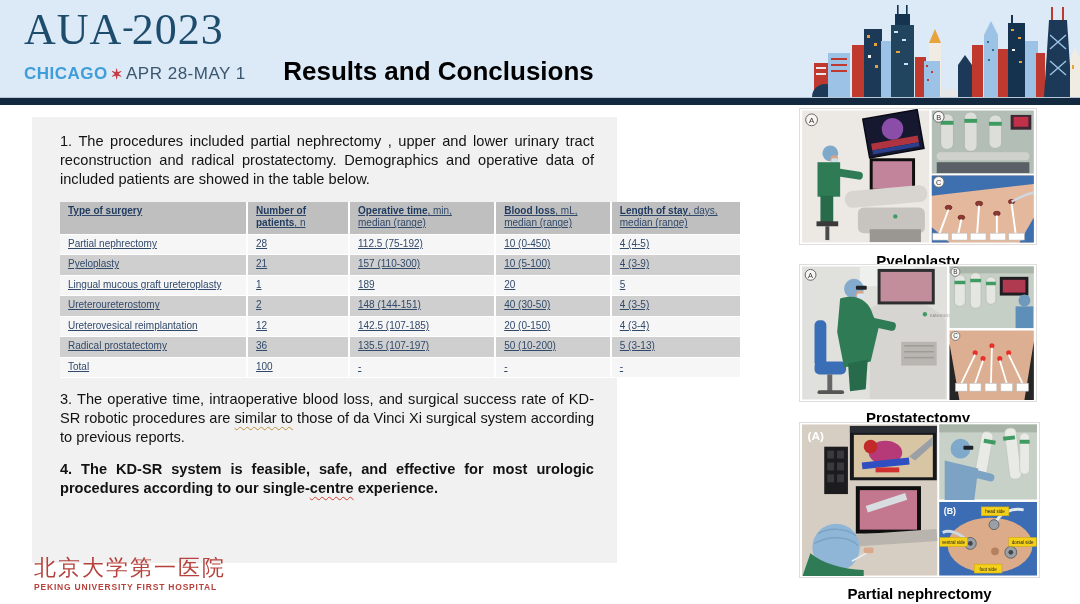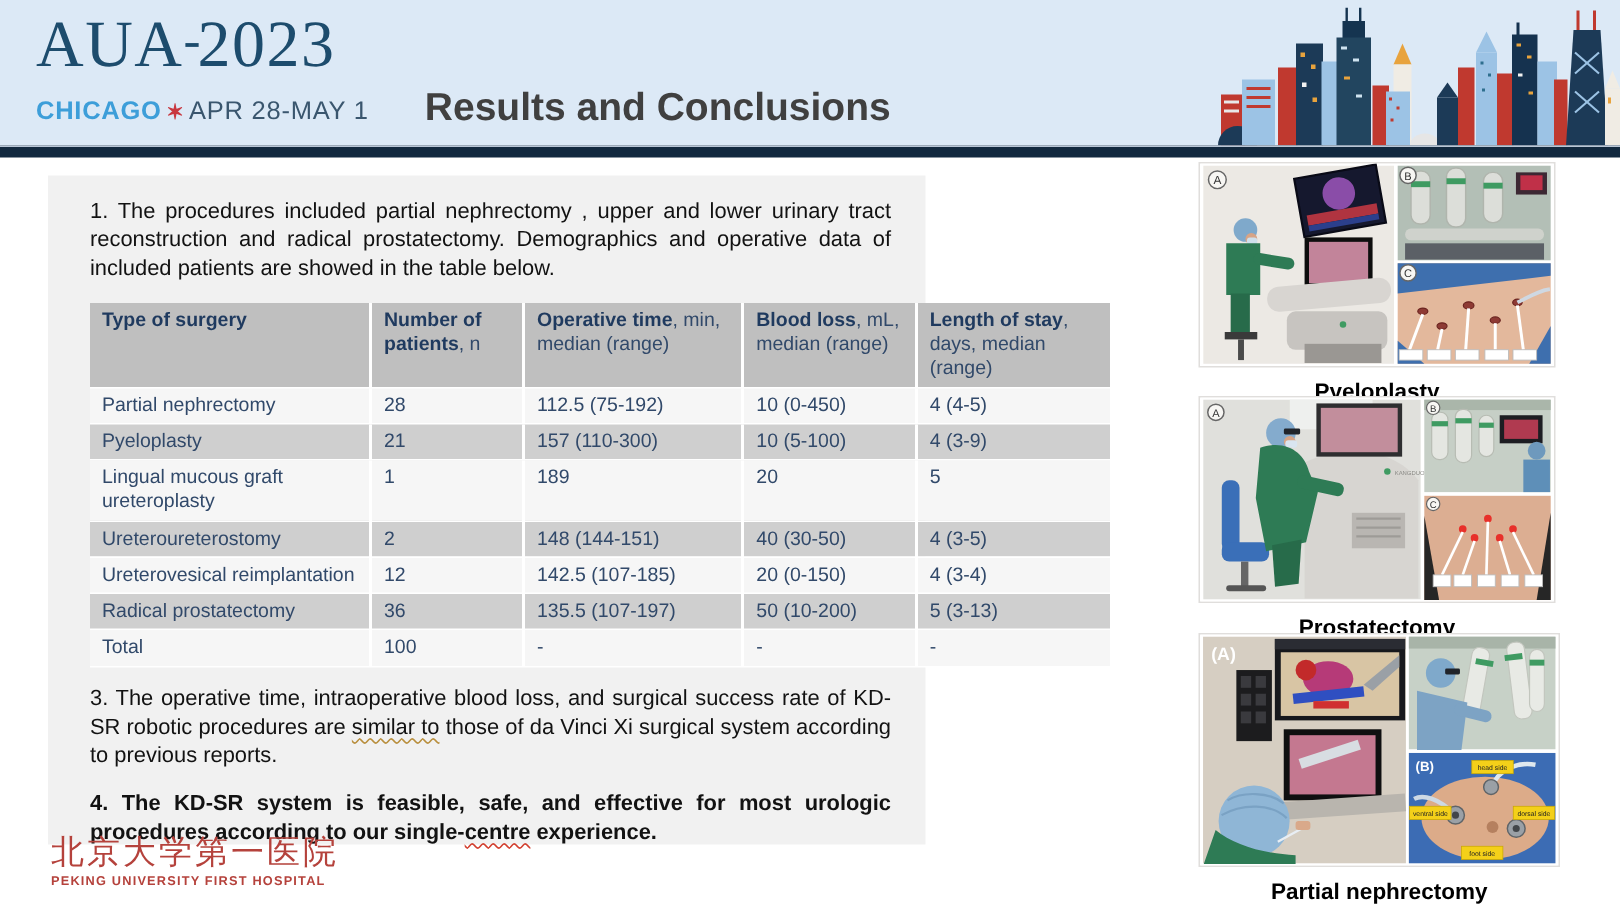--- a/index.html
+++ b/index.html
@@ -11,34 +11,34 @@
   
   .header { position:absolute; left:0; top:0; width:1080px; height:97px; background:#dce9f6; }
   .logo { position:absolute; left:24px; top:8px; }
   .logo-main { font-family:"Liberation Serif", serif; font-size:44px; line-height:1.0; color:#1d4c6d; letter-spacing:1px; }
   .logo-dash { font-size:34px; vertical-align:6px; letter-spacing:-2px; }
   .logo-sub { margin-top:12px; font-size:17px; font-weight:bold; letter-spacing:0.5px; }
   .logo-city { color:#3d9ed9; }
   .logo-star { color:#c8373f; font-size:14px; padding:0 3px; }
   .logo-dates { color:#3a566e; font-weight:normal; }
   .slide-title { position:absolute; left:0; top:56px; width:877px; text-align:center;
-    font-size:26px; font-weight:bold; color:#404040; }
+    font-size:26px; font-weight:bold; color:#000000; }
   .navy-bar { position:absolute; left:0; top:97px; width:1080px; height:8px;
     background:#12293f; border-top:1px solid #b9c6d6; }
   .skyline { position:absolute; right:0; bottom:0; width:268px; height:92px; }
   
   .content-box { position:absolute; left:32px; top:117px; width:585px; height:446px;
     background:#f1f1f1; padding:15px 23px 0 28px; }
   .content-box p { font-size:14.6px; line-height:1.3; text-align:justify; color:#121212; margin-bottom:13px; }
   .p-bold { font-weight:bold; }
   .sq-red { text-decoration:underline wavy #d23f2f 1px; text-underline-offset:3px; }
   .sq-gold { text-decoration:underline wavy #b98f3e 1px; text-underline-offset:3px; }
   
   table.data { width:680px; border-collapse:collapse; table-layout:fixed;
-    font-size:13px; color:#31496a; margin:1px 0 12px 0; }
+    font-size:10px; color:#31496a; margin:1px 0 12px 0;text-decoration:underline; }
   table.data th, table.data td { border-right:2px solid #ffffff; border-bottom:1px solid #ffffff;
     padding:3px 8px 4px 8px; text-align:left; vertical-align:top; line-height:1.25; font-weight:normal; }
   table.data th:last-child, table.data td:last-child { border-right:none;margin-left:28px; }
   thead th { background:#bfbfbf; padding-top:5px; padding-bottom:14px; }
   thead .hb { font-weight:bold; color:#1f3a5f; }
   tr.r-light td { background:#f6f6f6; }
   tr.r-dark  td { background:#cfcfcf; }
   td.cell-bold { font-weight:bold; }
   
   .figure { position:absolute; }

